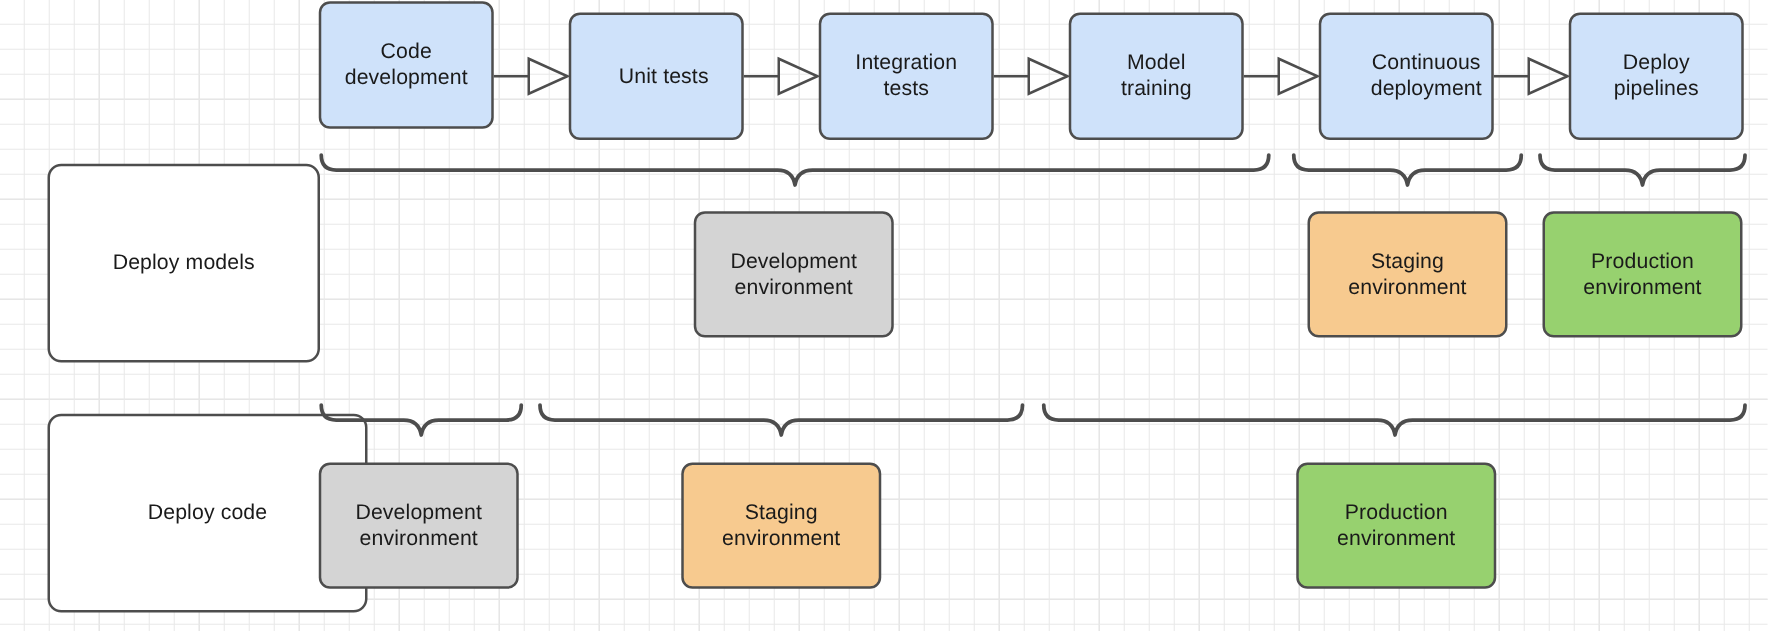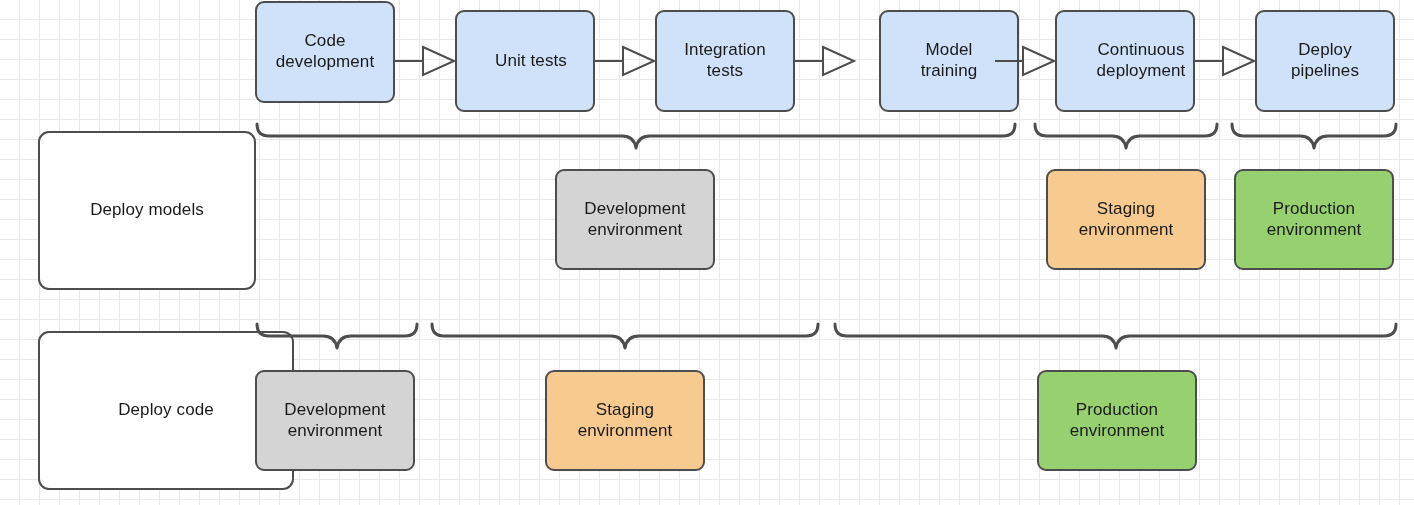--- a/index.html
+++ b/index.html
@@ -68,21 +68,21 @@
 <div id="canvas">
 
   <div class="node node-blue" style="left:255px; top:1px; width:140px; height:102px;">Code
 development</div>
 
   <div class="node node-blue" style="left:455px; top:10px; width:140px; height:102px;padding-left:12px;">Unit tests</div>
 
   <div class="node node-blue" style="left:655px; top:10px; width:140px; height:102px;text-align:center;">Integration
 tests</div>
 
-  <div class="node node-blue" style="left:855px; top:10px; width:140px; height:102px;margin-left:24px;">Model
+  <div class="node node-blue" style="left:855px; top:10px; width:140px; height:102px;">Model
 training</div>
 
   <div class="node node-blue" style="left:1055px; top:10px; width:140px; height:102px;padding-left:32px;">Continuous
 deployment</div>
 
   <div class="node node-blue" style="left:1255px; top:10px; width:140px; height:102px;">Deploy
 pipelines</div>
 
   <svg class="connector" style="left:395px; top:45px;" width="62" height="32" viewBox="0 0 62 32">
     <path d="M0,16 L28,16" stroke="#4d4d4d" stroke-width="2" fill="none"></path>

